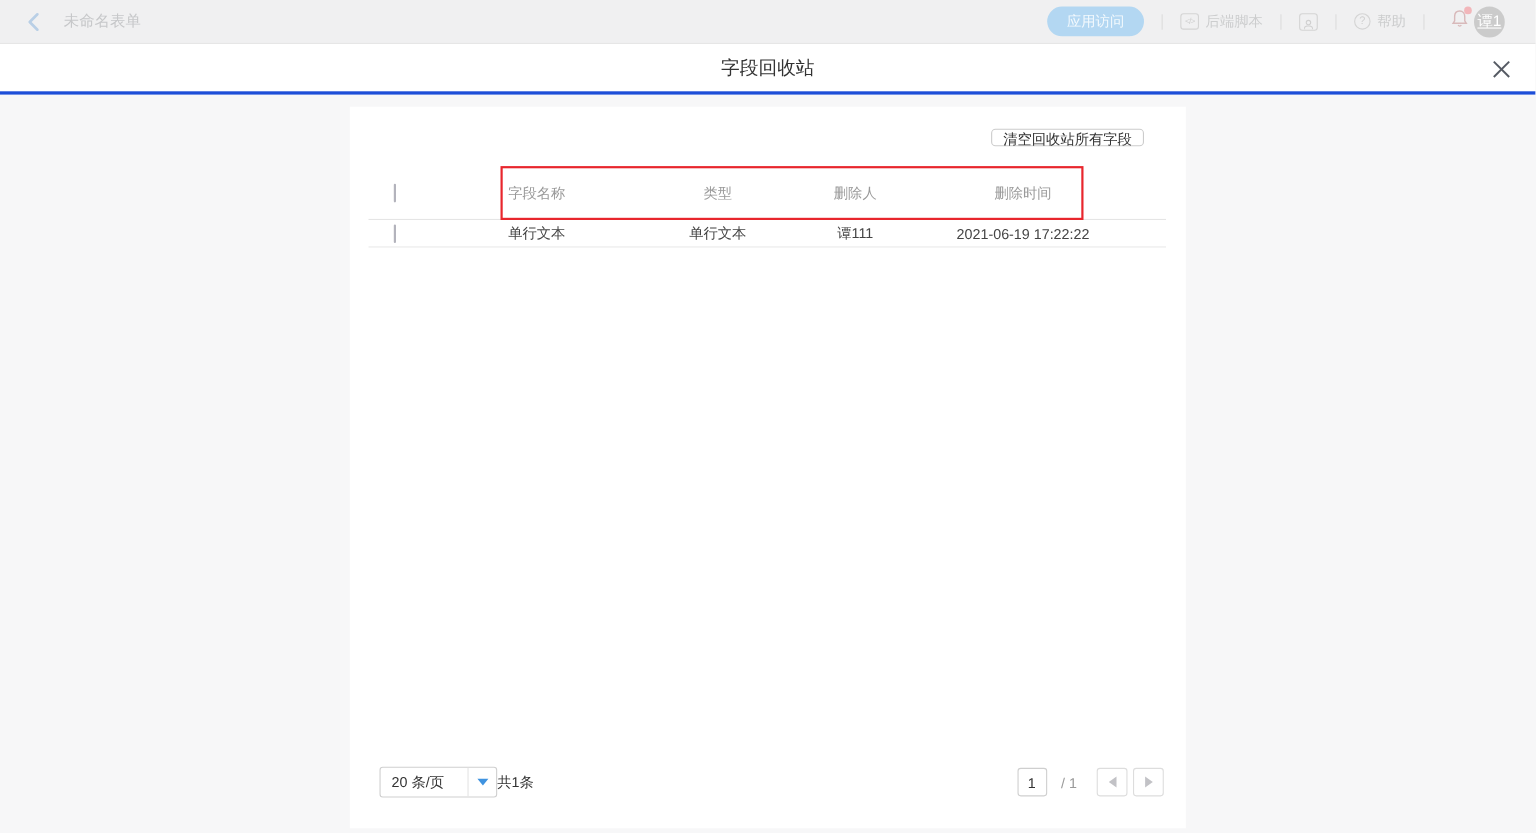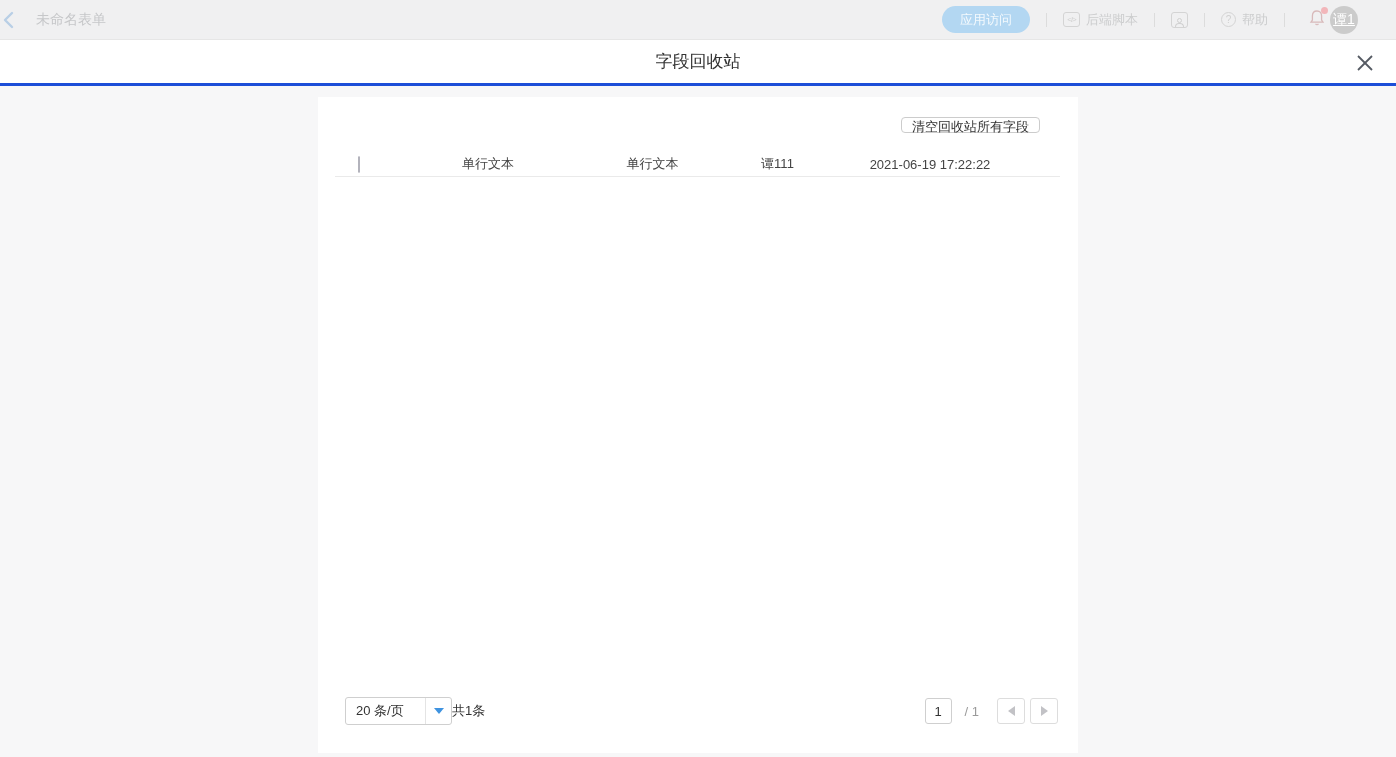--- a/index.html
+++ b/index.html
@@ -11,24 +11,24 @@
     color: #333;
   }
 
   
   .topbar {
     position: absolute; top: 0; left: 0; width: 1396px; height: 40px;
     background: #f0f0f1;
     border-bottom: 1px solid #e6e6e6;
     display: flex; align-items: center;
   }
-  .topbar-left { display: flex; align-items: center; gap: 18px; }
+  .topbar-left { display: flex; align-items: center; gap: 18px; padding-left: 22px; }
   .back-chevron { width: 18px; height: 18px; }
   .form-title { color: #c6c7c9; font-size: 14px; }
-  .topbar-right { margin-left: auto; display: flex; align-items: center; gap: 0; padding-right: 38px; }
+  .topbar-right { margin-left: auto; display: flex; align-items: center; gap: 0; padding-right: 28px; }
   .pill-btn {
     background: #b3d7f2; color: #f3f9fd; border: none; border-radius: 15px;
     height: 27px; padding: 0 18px; font-size: 13px; cursor: pointer;
     font-family: "Liberation Sans", sans-serif;
   }
   .tb-divider { width: 1px; height: 14px; background: #dcdcdc; margin: 0 16px; }
   .tb-item { display: flex; align-items: center; gap: 6px; color: #cccdce; font-size: 13px; cursor: pointer; }
   .tb-icon { display: inline-flex; align-items: center; justify-content: center; }
   .code-badge {
     width: 17px; height: 15px; border: 1px solid #d4d4d4; border-radius: 3px;
@@ -203,20 +203,28 @@
     </svg>
   </button>
 </div>
 
 <div class="panel">
 
   <button class="clear-btn">清空回收站所有字段</button>
 
   <div class="table">
 
+    <div class="t-row t-head">
+      <div class="cell cb-cell"><span class="checkbox"></span></div>
+      <div class="cell">字段名称</div>
+      <div class="cell cell-c">类型</div>
+      <div class="cell cell-c">删除人</div>
+      <div class="cell cell-c">删除时间</div>
+      <div class="annotation-rect"></div>
+    </div>
 
     <div class="t-row t-body-row">
       <div class="cell cb-cell"><span class="checkbox"></span></div>
       <div class="cell">单行文本</div>
       <div class="cell cell-c">单行文本</div>
       <div class="cell cell-c">谭111</div>
       <div class="cell cell-c">2021-06-19 17:22:22</div>
     </div>
 
   </div>

